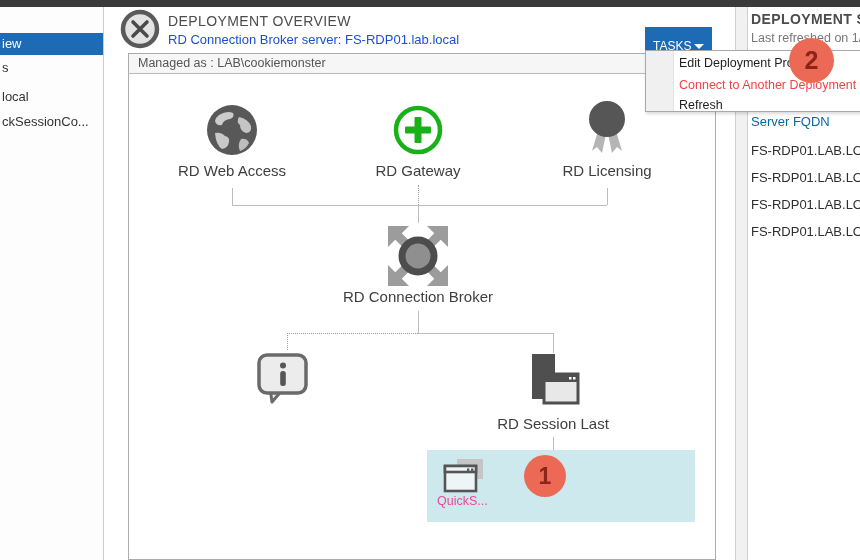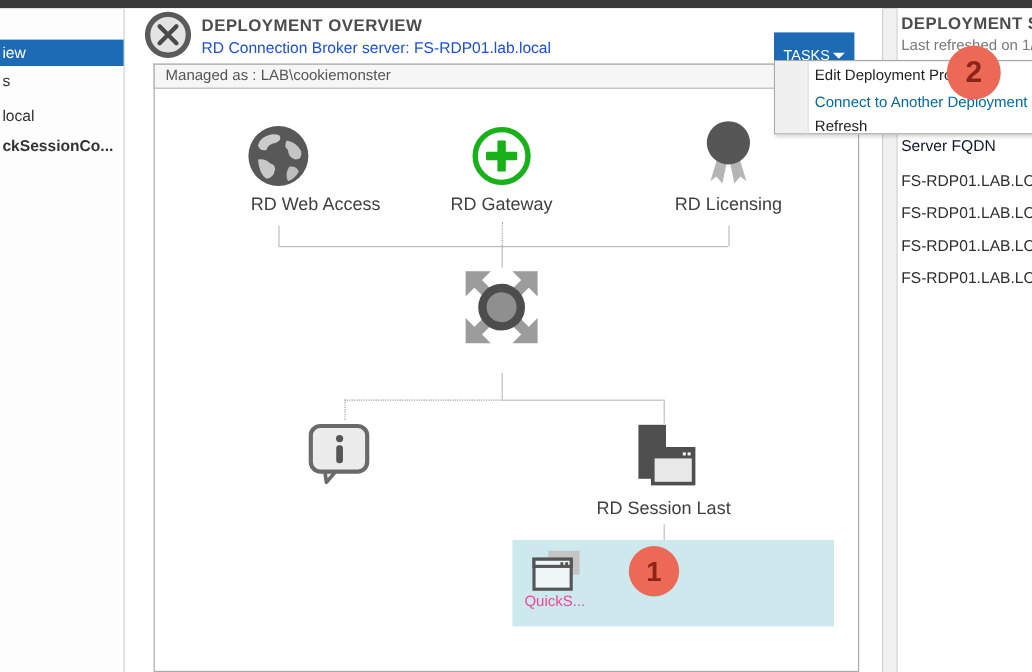--- a/index.html
+++ b/index.html
@@ -16,33 +16,33 @@
   .nav-pane{left:0;top:7px;width:103px;height:553px;background:#fdfdfd;border-right:1px solid #cccccc;}
   .nav-sel{left:0;top:33px;width:103px;height:22px;background:#1d6bb5;color:#ffffff;
            font-size:13px;line-height:22px;padding-left:2px;box-sizing:border-box;}
   .nav-item{left:2px;font-size:13px;color:#333333;}
 
   
   .tile-main{left:104px;top:7px;width:632px;height:553px;background:#ffffff;border-right:1px solid #cfcfcf;box-sizing:border-box;}
   .tile-right{left:747px;top:7px;width:113px;height:553px;background:#ffffff;border-left:1px solid #cfcfcf;box-sizing:border-box;}
 
   
-  .ov-title{left:168px;top:13px;font-size:14px;font-weight:bold;color:#4c4c4c;letter-spacing:.4px;}
+  .ov-title{left:168px;top:13px;font-size:14px;font-weight:normal;color:#4c4c4c;letter-spacing:.4px;}
   .ov-sub{left:168px;top:32px;font-size:13px;color:#1d4ed8;}
   .tasks-btn{left:645px;top:27px;width:67px;height:38px;background:#1d6bb5;color:#fff;
              font-size:12px;display:flex;align-items:center;justify-content:space-between;
              padding:0 8px;box-sizing:border-box;cursor:pointer;}
   .tri-down{width:0;height:0;border-left:5px solid transparent;border-right:5px solid transparent;border-top:5px solid #ffffff;}
 
   
   .menu{left:645px;top:50px;width:230px;height:62px;background:#ffffff;border:1px solid #a8a8a8;
         box-shadow:1px 2px 3px rgba(0,0,0,.15);z-index:5;box-sizing:border-box;}
   .menu-gutter{left:0;top:0;width:27px;height:60px;background:#f0f0f0;border-right:1px solid #e2e2e2;}
   .menu-item{left:33px;font-size:12.5px;color:#1e1e1e;white-space:nowrap;cursor:pointer;}
-  .menu-item.disabled{color:#0369a1;cursor:default;}
+  .menu-item.disabled{color:#ef4444;cursor:default;}
 
   
   .diagram{left:128px;top:53px;width:588px;height:507px;background:#ffffff;border:1px solid #ababab;box-sizing:border-box;}
   .managed{left:128px;top:53px;width:588px;height:21px;background:#f6f6f6;border:1px solid #ababab;
            border-bottom:1px solid #bbbbbb;box-sizing:border-box;font-size:12.5px;color:#555555;
            line-height:19px;padding-left:9px;}
 
   .node-label{font-size:15px;color:#404040;text-align:center;width:170px;white-space:nowrap;}
 
   
@@ -55,36 +55,36 @@
   .hilite{left:427px;top:450px;width:268px;height:72px;background:#cde9ee;}
   .badge{border-radius:50%;background:#ec6a55;color:#8d2418;font-weight:bold;
          display:flex;align-items:center;justify-content:center;z-index:9;}
   .badge1{left:524px;top:455px;width:42px;height:42px;font-size:23px;}
   .badge2{left:789px;top:38px;width:45px;height:45px;font-size:25px;}
   .quick-label{font-size:12.5px;color:#ec4899;}
 
   
   .dep-title{left:751px;top:11px;font-size:14px;font-weight:bold;color:#4c4c4c;letter-spacing:.4px;}
   .dep-sub{left:751px;top:31px;font-size:12.5px;color:#787878;}
-  .col-hdr{left:751px;top:114px;font-size:13px;color:#0f172a;}
+  .col-hdr{left:751px;top:114px;font-size:13px;color:#0369a1;}
   .srv-row{left:751px;font-size:13px;color:#2e2e2e;}
 </style>
 </head>
 <body>
 
 <div class="screen">
 
   <div class="abs topbar"></div>
   <div class="abs content-bg"></div>
   <div class="abs nav-pane"></div>
 
   <div class="abs nav-sel">iew</div>
   <div class="abs nav-item" style="top:60px;">s</div>
   <div class="abs nav-item" style="top:89px;">local</div>
-  <div class="abs nav-item" style="top:114px;font-weight:bold;">ckSessionCo...</div>
+  <div class="abs nav-item" style="top:114px;">ckSessionCo...</div>
 
   <div class="abs tile-main"></div>
   <div class="abs tile-right"></div>
 
   <div class="abs" style="left:120px;top:9px;width:40px;height:40px;">
     <svg width="40" height="40" viewBox="0 0 40 40">
       <circle cx="20" cy="20" r="17" fill="#e3e3e3" stroke="#5a5a5a" stroke-width="4.5"></circle>
       <path d="M13 13 L20 20 L13 27" fill="none" stroke="#4a4a4a" stroke-width="3.6" stroke-linecap="round" stroke-linejoin="round"></path>
       <path d="M27 13 L20 20 L27 27" fill="none" stroke="#4a4a4a" stroke-width="3.6" stroke-linecap="round" stroke-linejoin="round"></path>
     </svg>
@@ -124,41 +124,42 @@
     </svg>
   </div>
   <div class="abs" style="left:585px;top:100px;width:44px;height:58px;">
     <svg width="44" height="58" viewBox="0 0 44 58">
       <polygon points="13,31 21,34 17,53 12,47 7,51" fill="#b5b5b5"></polygon>
       <polygon points="31,31 23,34 27,53 32,47 37,51" fill="#b5b5b5"></polygon>
       <circle cx="22" cy="19" r="18" fill="#565656"></circle>
     </svg>
   </div>
 
-  <div class="abs node-label" style="left:147px;top:162px;text-align:right;">RD Web Access</div>
+  <div class="abs node-label" style="left:147px;top:162px;">RD Web Access</div>
   <div class="abs node-label" style="left:333px;top:162px;">RD Gateway</div>
   <div class="abs node-label" style="left:522px;top:162px;">RD Licensing</div>
 
   <div class="abs vline" style="left:232px;top:188px;height:17px;"></div>
   <div class="abs vline" style="left:607px;top:188px;height:17px;"></div>
   <div class="abs hline" style="left:232px;top:205px;width:375px;"></div>
   <div class="abs vdot" style="left:418px;top:185px;height:20px;"></div>
   <div class="abs vline" style="left:418px;top:205px;height:18px;"></div>
 
   <div class="abs" style="left:384px;top:222px;width:68px;height:68px;">
     <svg width="68" height="68" viewBox="0 0 68 68">
       <path d="M14 14 L54 54" stroke="#9c9c9c" stroke-width="9"></path>
       <path d="M54 14 L14 54" stroke="#9c9c9c" stroke-width="9"></path>
       <polygon points="4,4 25,4 4,25" fill="#9c9c9c"></polygon>
       <polygon points="64,4 43,4 64,25" fill="#9c9c9c"></polygon>
       <polygon points="4,64 4,43 25,64" fill="#9c9c9c"></polygon>
       <polygon points="64,64 43,64 64,43" fill="#9c9c9c"></polygon>
       <circle cx="34" cy="34" r="16" fill="#8f8f8f" stroke="#4d4d4d" stroke-width="7"></circle>
     </svg>
   </div>
+  <div class="abs node-label" style="left:333px;top:288px;">RD Connection Broker</div>
 
   <div class="abs vline" style="left:418px;top:311px;height:22px;"></div>
   <div class="abs hdot" style="left:287px;top:333px;width:131px;"></div>
   <div class="abs hline" style="left:418px;top:333px;width:135px;"></div>
   <div class="abs vdot" style="left:287px;top:333px;height:17px;"></div>
   <div class="abs vline" style="left:553px;top:333px;height:20px;"></div>
 
   <div class="abs" style="left:256px;top:352px;width:54px;height:52px;">
     <svg width="54" height="52" viewBox="0 0 54 52">
       <polygon points="14,36 28,36 16,50" fill="#ececec" stroke="#6a6a6a" stroke-width="3" stroke-linejoin="round"></polygon>

